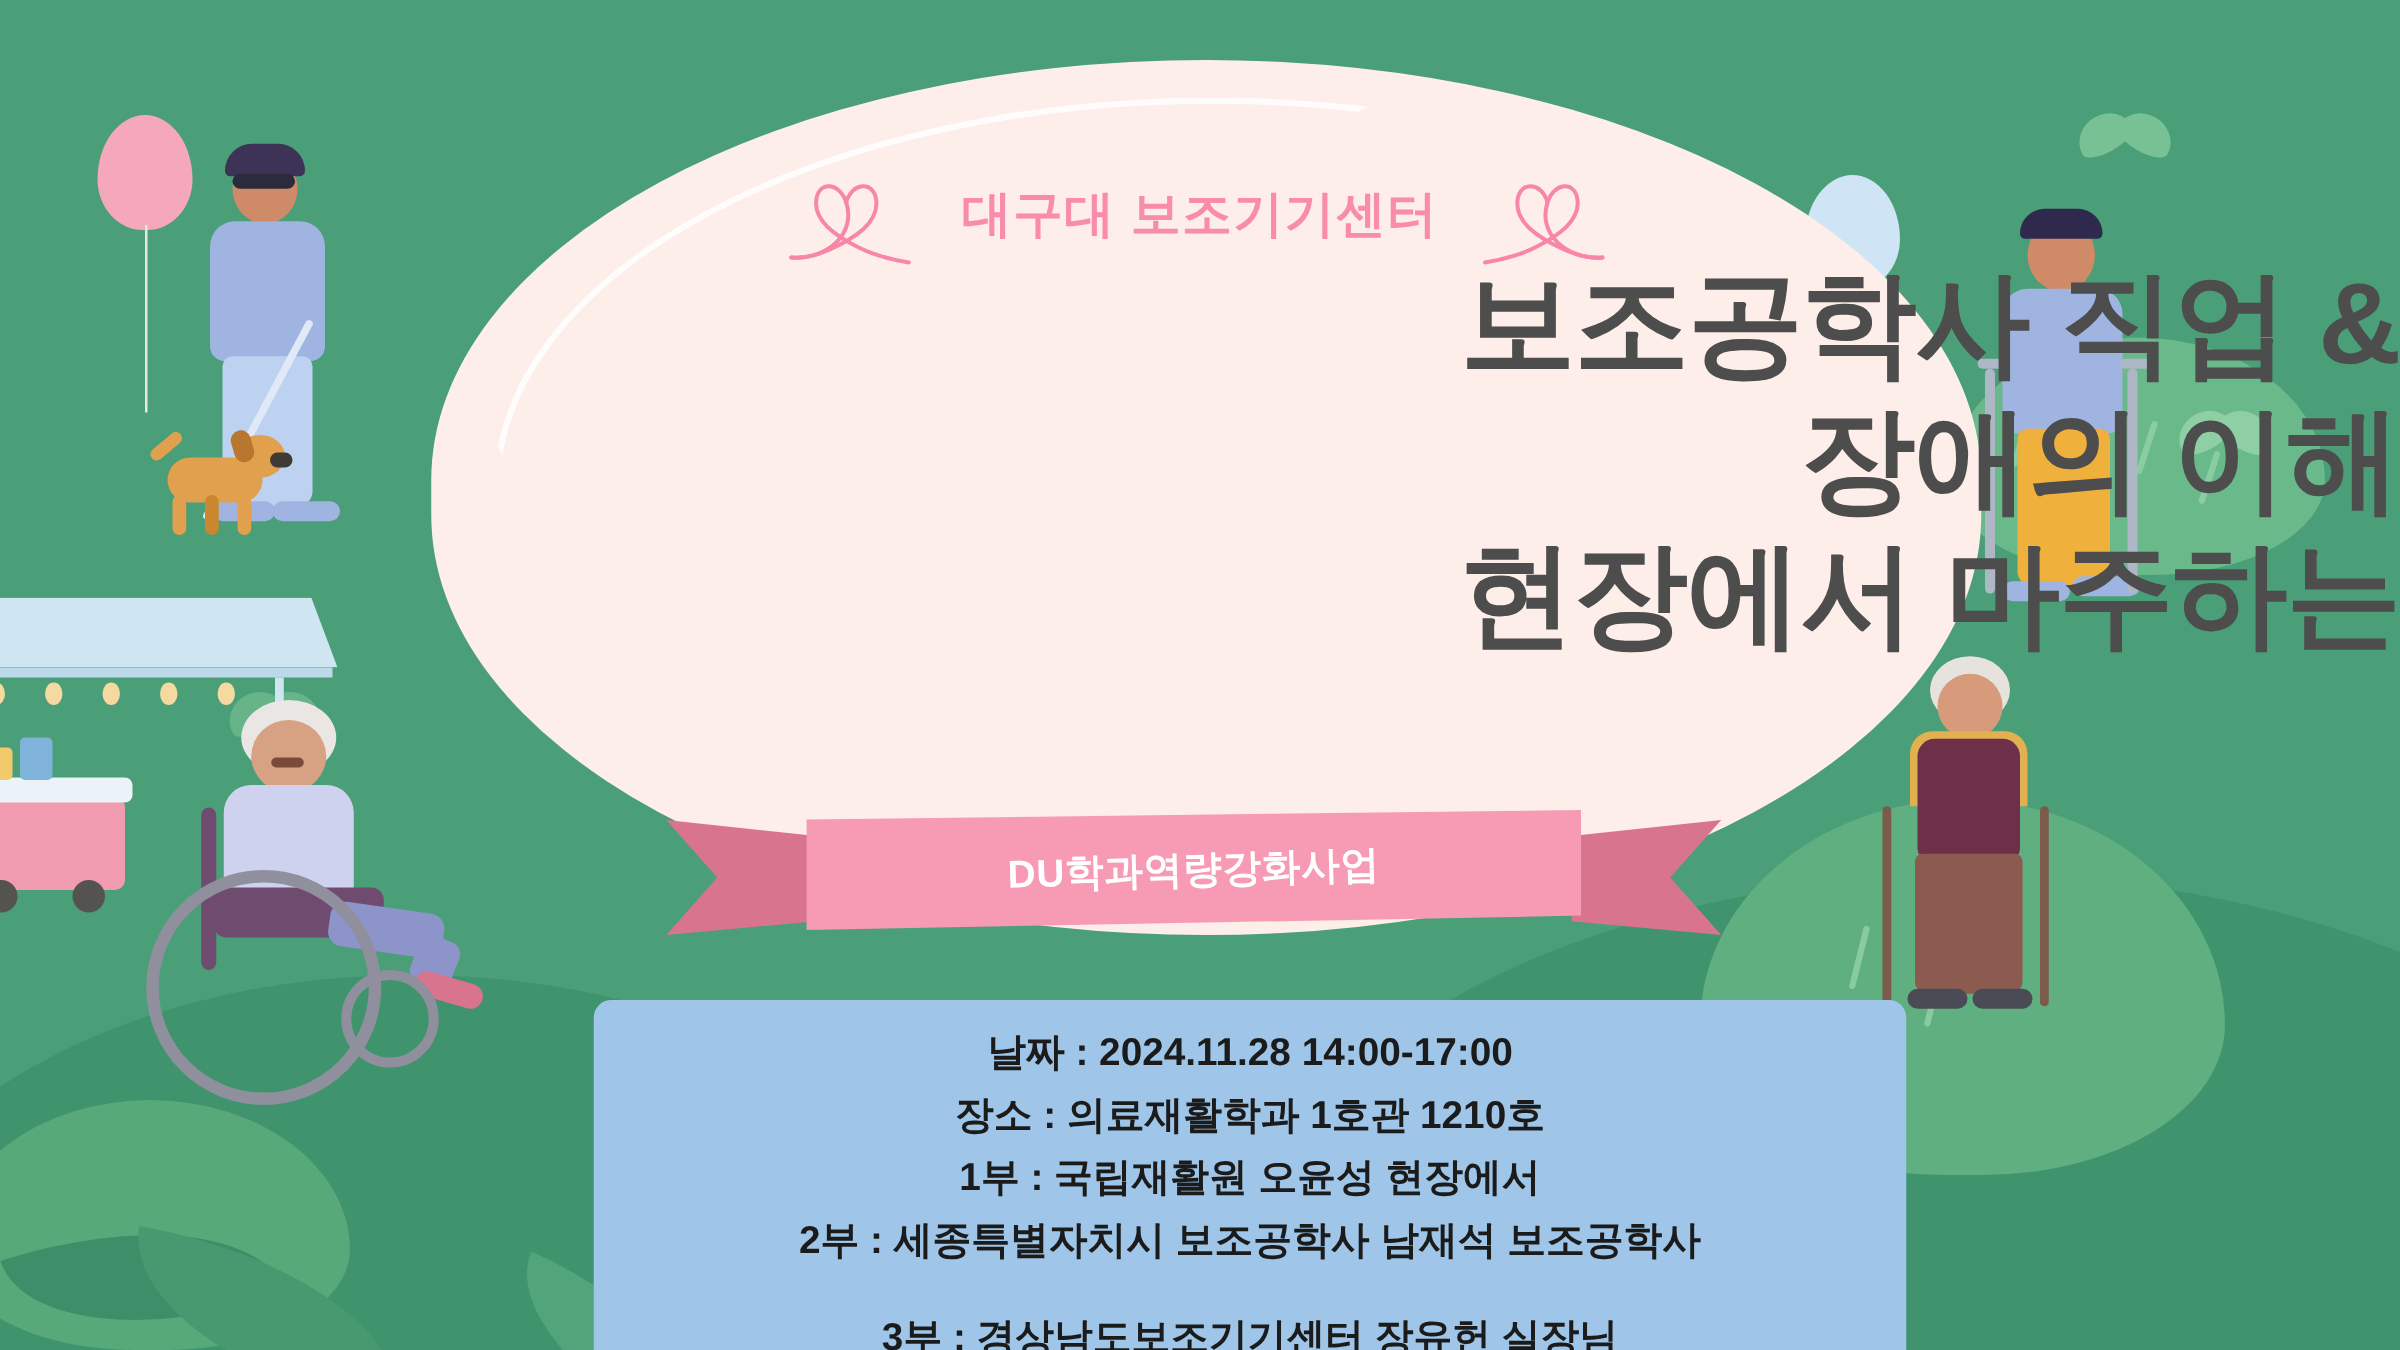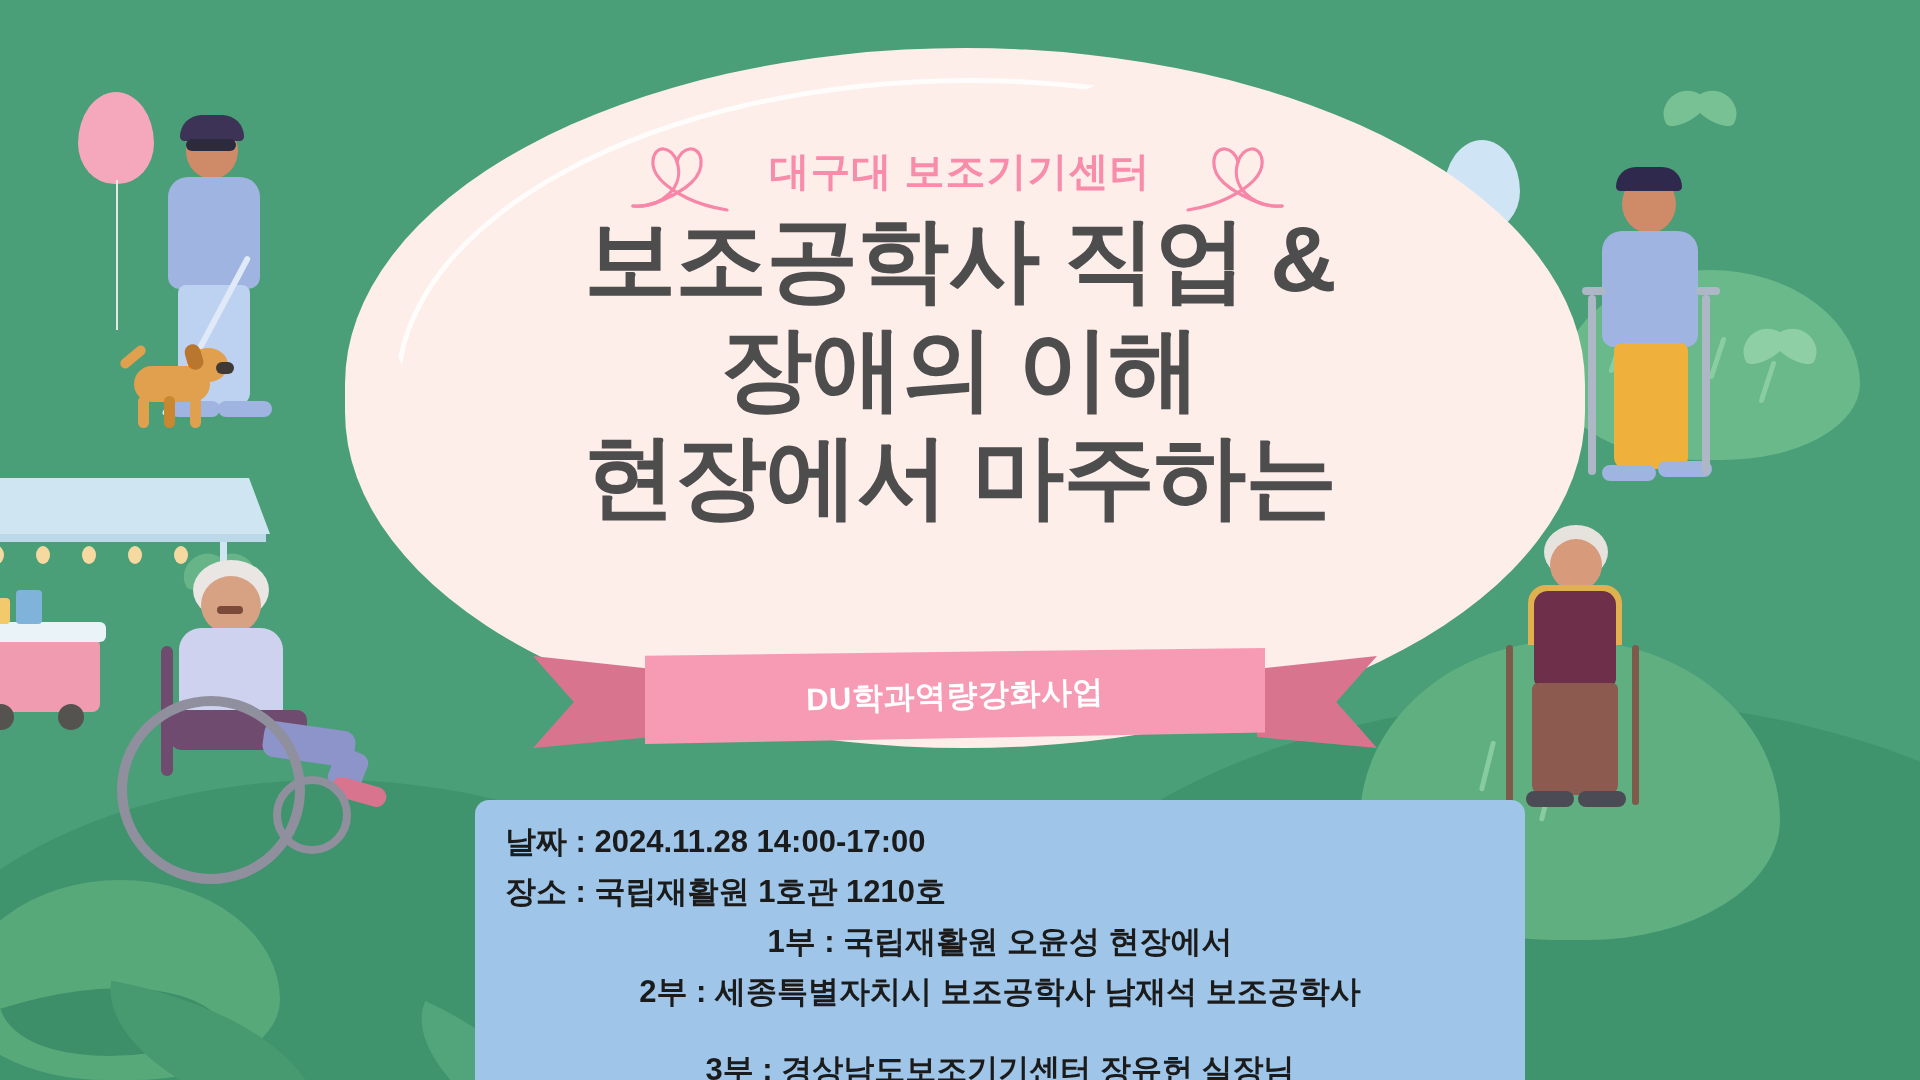--- a/index.html
+++ b/index.html
@@ -30,21 +30,21 @@
         border-radius:50%/48%;border:5px solid rgba(255,255,255,.85);
         clip-path:polygon(0 0,62% 0,4% 56%,0 42%);}
 
   
   .heart-doodle{position:absolute;width:120px;height:90px;}
 
   
   .subtitle{position:absolute;left:0;right:0;top:144px;text-align:center;
         font-size:40px;font-weight:700;letter-spacing:1px;color:#f98bab;
         font-family:"Liberation Sans",sans-serif;}
-  .title{position:absolute;left:0;right:0;top:205px;text-align:center;color:#4d4d4d;
+  .title{position:absolute;left:0;right:0;top:205px;text-align:right;color:#4d4d4d;
         font-size:92px;line-height:1.18;font-weight:700;letter-spacing:-1px;
         font-family:"Liberation Sans",sans-serif;}
   .title div{white-space:nowrap;}
 
   
   .ribbon{position:absolute;left:645px;top:648px;width:620px;height:96px;}
   .ribbon-tail{position:absolute;top:8px;width:120px;height:92px;background:#d9748f;}
   .tail-l{left:-112px;clip-path:polygon(0 0,100% 14%,100% 88%,0 100%,34% 50%);}
   .tail-r{right:-112px;clip-path:polygon(100% 0,0 14%,0 88%,100% 100%,66% 50%);}
   .ribbon-body{position:absolute;left:0;top:0;width:620px;height:96px;background:#f79bb5;
@@ -52,21 +52,21 @@
   .ribbon-text{position:absolute;left:0;top:0;width:620px;height:96px;display:flex;
         align-items:center;justify-content:center;color:#fff;font-size:31px;font-weight:700;
         transform:rotate(-1.6deg);letter-spacing:.5px;}
 
   
   .infobox{position:absolute;left:475px;top:800px;width:990px;padding:22px 30px 26px;
         background:#9fc6e8;border-radius:14px;}
   .infobox p{margin:0 0 9px;color:#1b1b1b;font-size:31px;line-height:1.32;font-weight:700;
         text-align:center;white-space:nowrap;}
   .infobox p:last-child{margin-bottom:0;margin-top:37px;}
-  .infobox p.lead{text-align:left;}
+  .infobox p.lead{text-align:center;}
 
   
   .fig{position:absolute;}
   .sq{position:absolute;}
   .rnd{position:absolute;border-radius:50%;}
 
   
   .balloon{position:absolute;}
   .balloon .bal{width:76px;height:92px;border-radius:50% 50% 48% 48%/56% 56% 44% 44%;}
   .balloon .str{position:absolute;left:38px;top:88px;width:2px;height:110px;background:#e7e7e7;}
@@ -223,19 +223,19 @@
 
   <div class="ribbon">
     <div class="ribbon-tail tail-l"></div>
     <div class="ribbon-tail tail-r"></div>
     <div class="ribbon-body"></div>
     <div class="ribbon-text">DU학과역량강화사업</div>
   </div>
 
   <div class="infobox">
     <p class="lead">날짜 : 2024.11.28 14:00-17:00</p>
-    <p class="lead">장소 : 국립재활원 1호관 1210호</p>
+    <p class="lead">장소 : 의료재활학과 1호관 1210호</p>
     <p>1부 : 국립재활원 오윤성 현장에서</p>
     <p>2부 : 세종특별자치시 보조공학사 남재석 보조공학사</p>
     <p>3부 : 경상남도보조기기센터 장유헌 실장님</p>
   </div>
 
 </div>
 
 </body></html>

